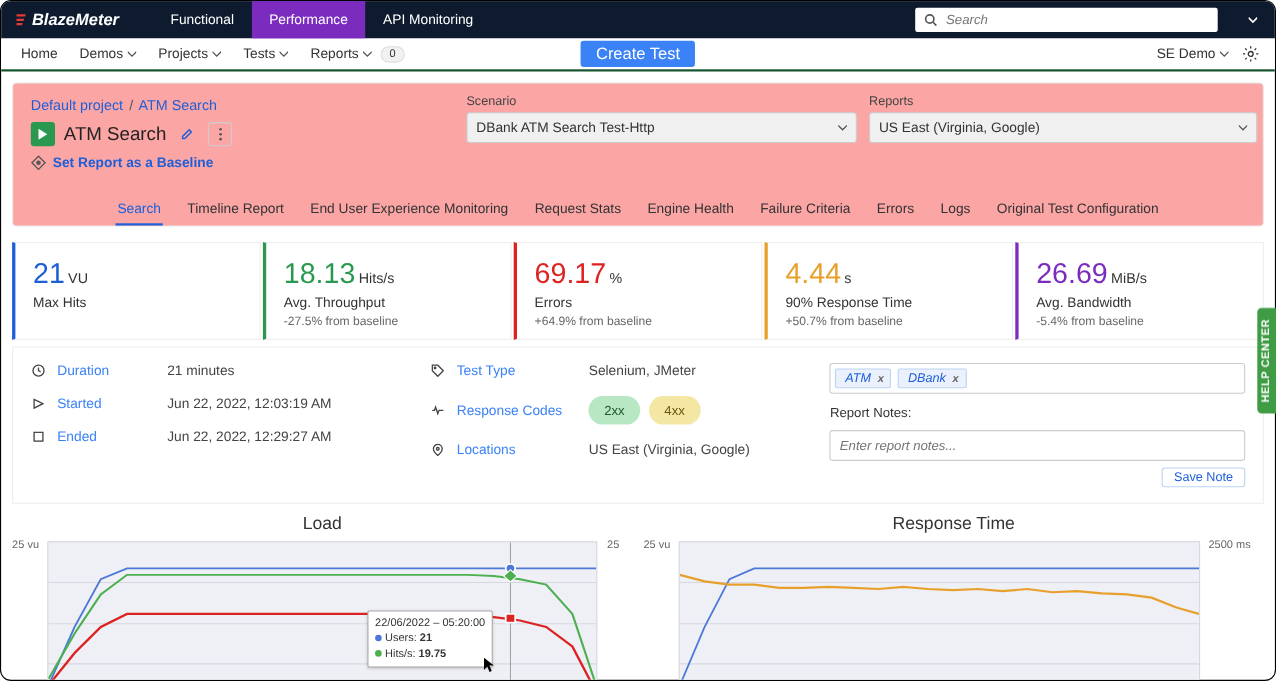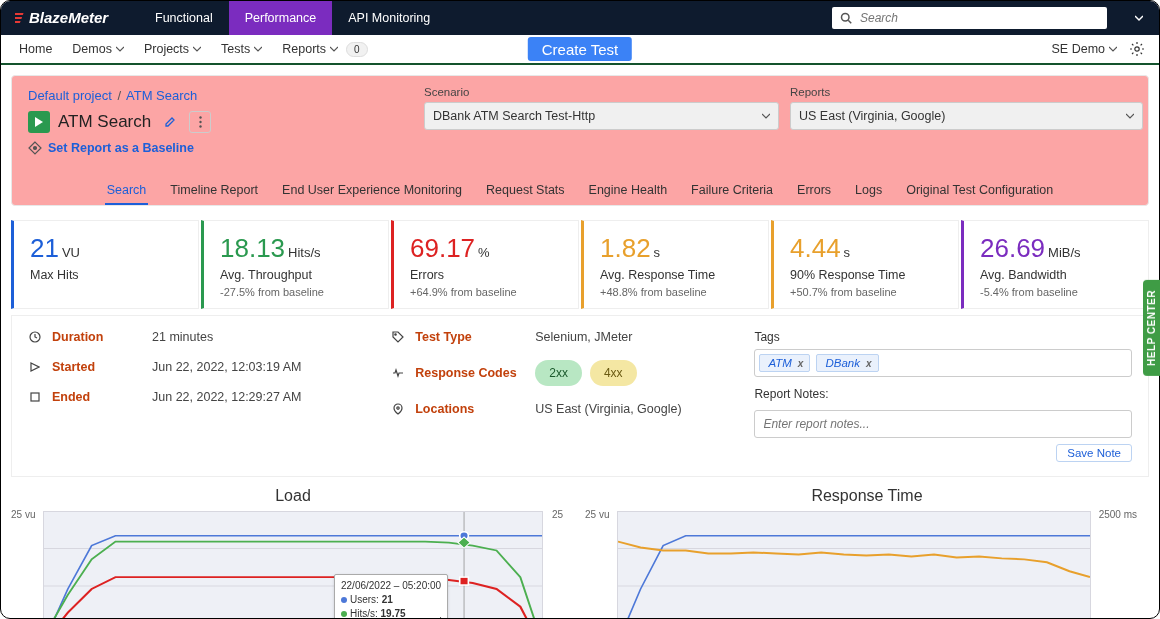--- a/index.html
+++ b/index.html
@@ -54,21 +54,21 @@
   .metric.m-orange .mv { color:#e8a02c;}
   .metric.m-purple .mv { color:#7b2cbf;}
   .mu { font-size:13px; margin-left:3px; }
   .ml { font-size:12.5px; color:#333; margin-top:4px;}
   .md { font-size:11px; color:#666; margin-top:4px;}
   
   .info { display:flex; border:1px solid #eee; margin-top:6px; padding:14px 16px 14px 16px; gap:20px;}
   .col { flex:1 1 0; }
   .kv { display:flex; align-items:center; gap:10px; font-size:12.5px; margin-bottom:16px;}
   .kv .ic { width:14px; height:14px; display:flex; align-items:center; justify-content:center; color:#444;}
-  .kv .k { width:90px; color:#c2410c; font-weight:700;}
+  .kv .k { width:90px; color:#3b82f6; font-weight:400;}
   .kv .v { color:#444; }
   .chips { display:flex; gap:8px;}
   .chip { border-radius:14px; height:24px; padding:13px 14px; font-size:12px; display:flex; align-items:center; cursor:pointer;}
   .chip.g { background:#b8e7c3; color:#1b5a2c;}
   .chip.y { background:#f4e7a3; color:#6a5a12;}
   .col3 { flex:1.1 1 0; }
   .lblsm { font-size:12px; color:#333; margin-bottom:5px; font-weight:400;}
   .tag-box { border:1px solid #ccc; border-radius:3px; padding:4px; display:flex; gap:6px; flex-wrap:wrap; min-height:28px;}
   .tag { background:#eaf1fc; border:1px solid #bcd3f2; border-radius:2px; font-size:11.5px; padding:2px 6px 2px 8px; display:flex; align-items:center; gap:6px; color:#1d5fd8;font-style:italic;}
   .tag .x { font-weight:bold; cursor:pointer; color:#666; font-size:10px;}
@@ -229,21 +229,20 @@
       <div class="t">Errors</div>
       <div class="t">Logs</div>
       <div class="t">Original Test Configuration</div>
     </div>
   </div>
 
   <div class="metrics">
     <div class="metric m-blue"><span class="mv">21</span><span class="mu">VU</span><div class="ml">Max Hits</div><div class="md"></div></div>
     <div class="metric m-green"><span class="mv">18.13</span><span class="mu">Hits/s</span><div class="ml">Avg. Throughput</div><div class="md">-27.5% from baseline</div></div>
     <div class="metric m-red"><span class="mv">69.17</span><span class="mu">%</span><div class="ml">Errors</div><div class="md">+64.9% from baseline</div></div>
-    <div class="metric m-orange"><span class="mv">1.82</span><span class="mu">s</span><div class="ml">Avg. Response Time</div><div class="md">+48.8% from baseline</div></div>
     <div class="metric m-orange"><span class="mv">4.44</span><span class="mu">s</span><div class="ml">90% Response Time</div><div class="md">+50.7% from baseline</div></div>
     <div class="metric m-purple"><span class="mv">26.69</span><span class="mu">MiB/s</span><div class="ml">Avg. Bandwidth</div><div class="md">-5.4% from baseline</div></div>
   </div>
 
   <div class="info">
     <div class="col">
       <div class="kv">
           <span class="ic">
             <svg width="12" height="12" viewBox="0 0 12 12" fill="none" stroke="#444" stroke-width="1.2">
               <circle cx="6" cy="6" r="5"></circle>
@@ -300,21 +299,20 @@
             <svg width="12" height="12" viewBox="0 0 12 12" fill="none" stroke="#444" stroke-width="1.2">
               <path d="M6 1a4 4 0 014 4c0 3-4 6-4 6s-4-3-4-6a4 4 0 014-4z"></path>
               <circle cx="6" cy="5" r="1.2"></circle>
             </svg>
           </span>
           <span class="k" style="width:110px">Locations</span>
           <span class="v">US East (Virginia, Google)</span>
         </div>
     </div>
     <div class="col3">
-      <div class="lblsm">Tags</div>
       <div class="tag-box">
         <div class="tag">
             <span>ATM</span>
             <span class="x">x</span>
           </div>
         <div class="tag">
             <span>DBank</span>
             <span class="x">x</span>
           </div>
       </div>

